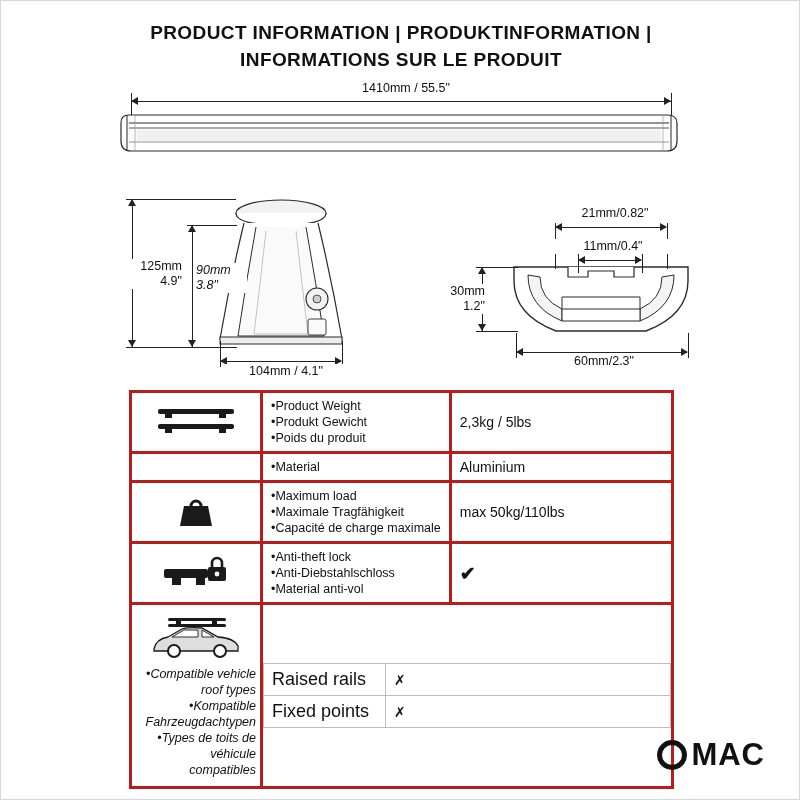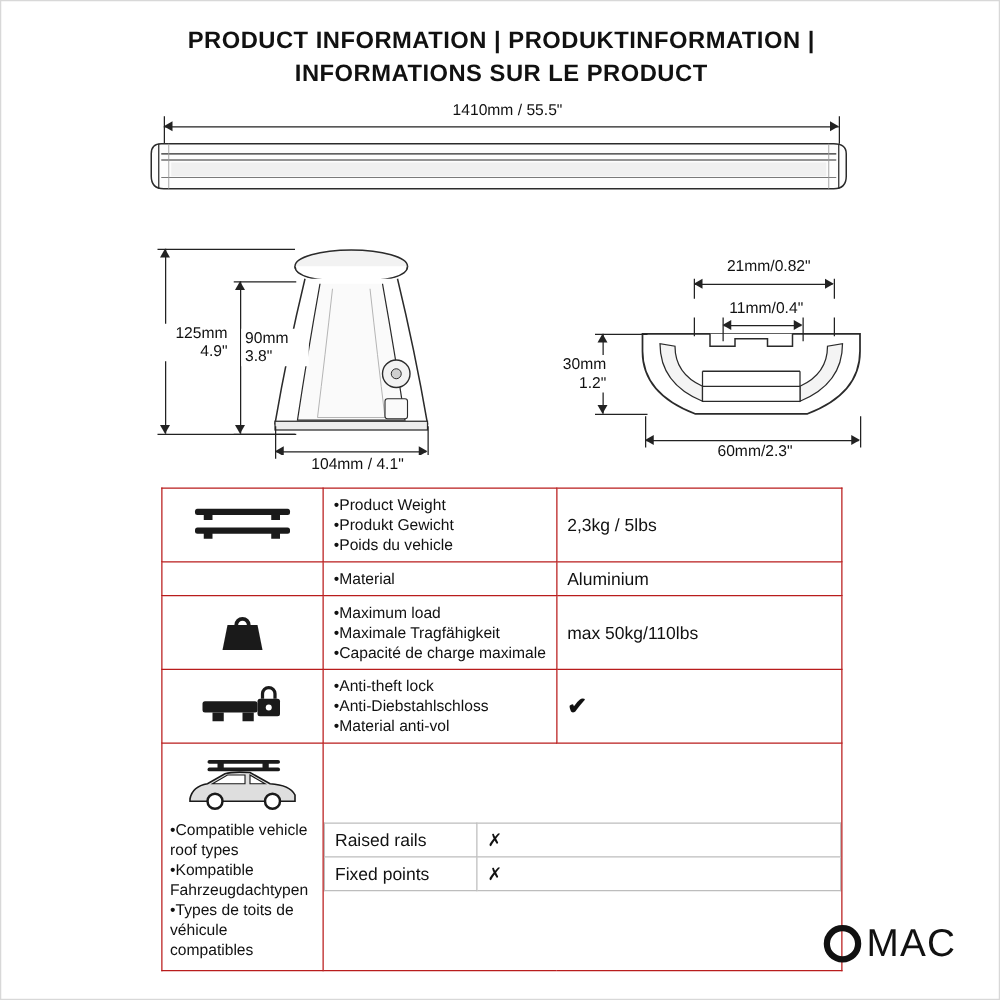--- a/index.html
+++ b/index.html
@@ -83,56 +83,56 @@
   
   .spec-table {
     position: absolute;
     left: 128px;
     top: 389px;
     width: 545px;
     border-collapse: collapse;
     font-size: 12.5px;
   }
   .spec-table td {
-    border: 1px solid #b91c1c;
+    border: 3px solid #b91c1c;
     padding: 5px 8px;
     vertical-align: middle;
     color: #111;
   }
   .icon-cell {
     width: 112px;
     text-align: center;
     padding: 6px 4px;
   }
   .label-cell {
     width: 130px;
     line-height: 16px;
     padding-left: 8px;
   }
   .label-cell .li { white-space: nowrap; }
   .value-cell {
     padding-left: 12px;
     font-size: 14px;
   }
-  .roof-sub-label { width: 105px; font-size: 14px; }
+  .roof-sub-label { width: 105px; font-size: 18px; }
   .roof-sub-val { font-size: 14px; padding-left: 10px; }
   .check { font-size: 19px; font-weight: bold; line-height: 1; }
   .cross { font-size: 14px; }
 
   .nested { border-collapse: collapse; width: 100%; }
   .nested td { border: 1px solid #bdbdbd; }
   .nested tr td:first-child { width: 105px; }
 
   
   .logo {
     position: absolute;
     right: 34px;
     bottom: 26px;
     font-size: 31px;
-    font-weight: normal;
+    font-weight: bold;
     letter-spacing: 1px;
     color: #111;
     display: flex;
     align-items: center;
   }
   .logo .o-mark {
     display: inline-block;
     width: 30px; height: 30px;
     border: 5px solid #111;
     border-radius: 50%;
@@ -140,21 +140,21 @@
     box-sizing: border-box;
   }
 </style>
 </head>
 <body>
 
 <div class="page">
 
   <div class="title">
     <div>PRODUCT INFORMATION | PRODUKTINFORMATION |</div>
-    <div>INFORMATIONS SUR LE PRODUCT</div>
+    <div>INFORMATIONS SUR LE PRODUIT</div>
   </div>
 
   <div>
 
     <div class="dimline-h" style="left:130px; top:100px; width:540px;"></div>
     <div class="arrow arrow-l" style="left:130px; top:96px;"></div>
     <div class="arrow arrow-r" style="left:663px; top:96px;"></div>
 
     <div class="tick-v" style="left:130px; top:92px; height:22px;"></div>
     <div class="tick-v" style="left:670px; top:92px; height:22px;"></div>
@@ -208,21 +208,21 @@
     <div class="dimlabel" style="left:128px; top:258px; width:50px; text-align:right;">
       <div>125mm</div>
       <div>4.9"</div>
     </div>
 
     <div class="dimline-v" style="left:191px; top:224px; height:122px;"></div>
     <div class="arrow arrow-u" style="left:187px; top:224px;"></div>
     <div class="arrow arrow-d" style="left:187px; top:339px;"></div>
     <div class="tick-h" style="left:186px; top:224px; width:50px;"></div>
     <div class="tick-h" style="left:186px; top:346px; width:50px;"></div>
-    <div class="dimlabel" style="left:192px; top:262px; width:48px;">
+    <div class="dimlabel" style="left:192px; top:262px; width:48px;font-style:italic;">
       <div>90mm</div>
       <div>3.8"</div>
     </div>
 
     <div class="dimline-h" style="left:220px; top:360px; width:120px;"></div>
     <div class="arrow arrow-l" style="left:219px; top:356px;"></div>
     <div class="arrow arrow-r" style="left:334px; top:356px;"></div>
     <div class="tick-v" style="left:219px; top:340px; height:26px;"></div>
     <div class="tick-v" style="left:341px; top:340px; height:26px;"></div>
     <div class="dimlabel center" style="left:222px; top:363px; width:120px;">104mm / 4.1"</div>
@@ -288,21 +288,21 @@
             <rect x="3" y="20" width="76" height="5" rx="2" fill="#1a1a1a"></rect>
             <rect x="10" y="9" width="7" height="5" fill="#1a1a1a"></rect>
             <rect x="64" y="9" width="7" height="5" fill="#1a1a1a"></rect>
             <rect x="10" y="24" width="7" height="5" fill="#1a1a1a"></rect>
             <rect x="64" y="24" width="7" height="5" fill="#1a1a1a"></rect>
           </svg>
         </td>
         <td class="label-cell">
           <div class="li">•Product Weight</div>
           <div class="li">•Produkt Gewicht</div>
-          <div class="li">•Poids du vehicle</div>
+          <div class="li">•Poids du produit</div>
         </td>
         <td class="value-cell">2,3kg / 5lbs</td>
       </tr>
 
       <tr>
         <td class="icon-cell"></td>
         <td class="label-cell">
           <div class="li">•Material</div>
         </td>
         <td class="value-cell">Aluminium</td>
@@ -350,21 +350,21 @@
             <rect x="22" y="11" width="58" height="3" rx="1.5" fill="#1a1a1a"></rect>
             <rect x="30" y="7" width="5" height="5" fill="#1a1a1a"></rect>
             <rect x="66" y="7" width="5" height="5" fill="#1a1a1a"></rect>
 
             <path d="M8,36 Q10,26 22,24 L36,16 Q42,14 56,15 L72,24 Q88,25 92,33 L92,38 L8,38 Z" fill="#dedede" stroke="#1a1a1a" stroke-width="1.3"></path>
             <path d="M26,24 L38,17 L52,17 L52,24 Z" fill="#ffffff" stroke="#1a1a1a" stroke-width="0.9"></path>
             <path d="M56,17 L68,24 L56,24 Z" fill="#ffffff" stroke="#1a1a1a" stroke-width="0.9"></path>
             <circle cx="28" cy="38" r="6" fill="#ffffff" stroke="#1a1a1a" stroke-width="2"></circle>
             <circle cx="74" cy="38" r="6" fill="#ffffff" stroke="#1a1a1a" stroke-width="2"></circle>
           </svg>
-          <div class="label-cell" style="width:auto; text-align:left; padding:4px 0 0 2px;">
+          <div class="label-cell" style="width:auto; text-align:right; padding:4px 0 0 2px;font-style:italic;">
             <div>•Compatible vehicle roof types</div>
             <div>•Kompatible Fahrzeugdachtypen</div>
             <div>•Types de toits de véhicule</div>
             <div>compatibles</div>
           </div>
         </td>
         <td colspan="2" style="padding:0;">
           <table class="nested">
             <tbody>
               <tr>

